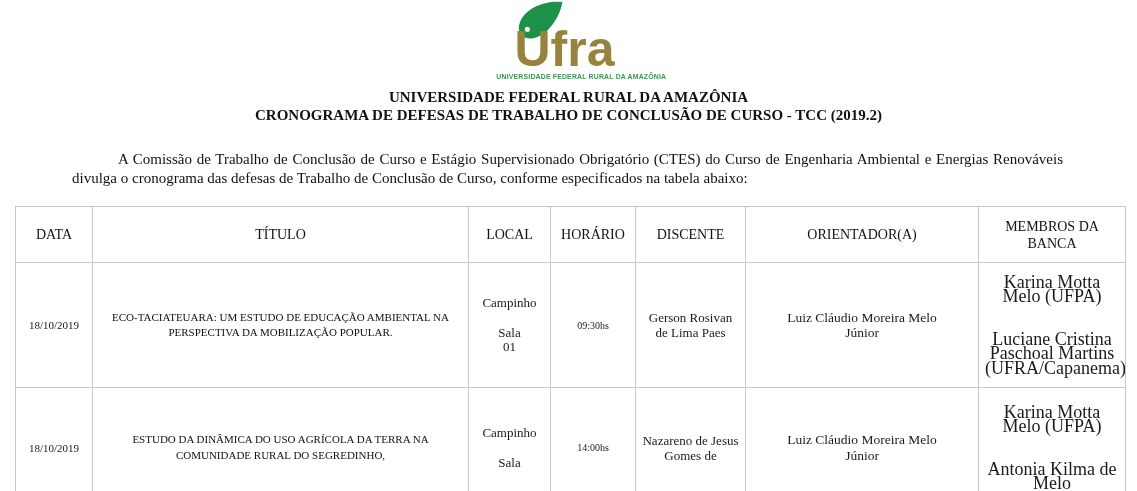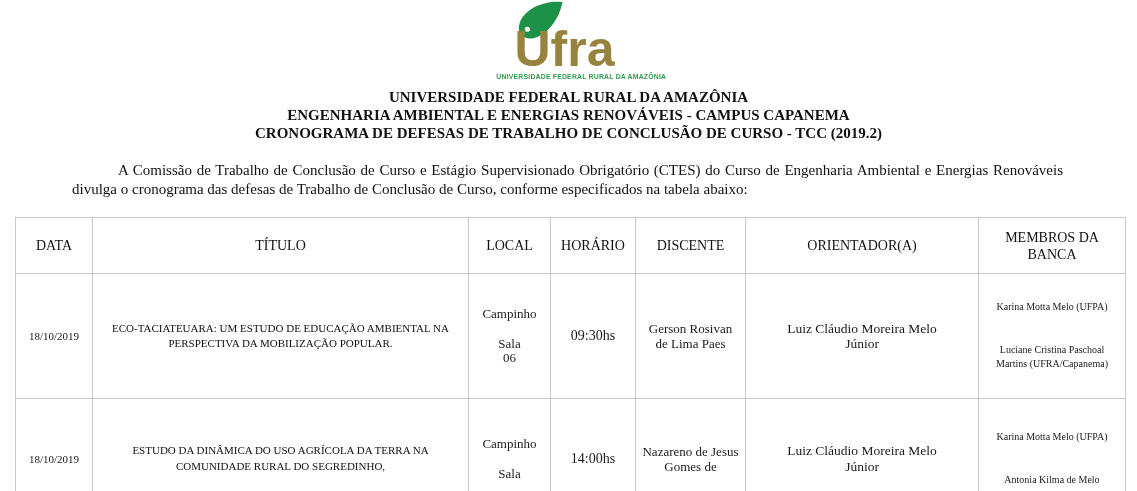--- a/index.html
+++ b/index.html
@@ -50,21 +50,21 @@
   .title-block { margin-top: 4px; text-align: center; }
   .title-line {
     font-weight: bold;
     font-size: 15px;
     line-height: 18px;
     color: #111;
   }
 
   
   .intro {
-    margin: 19px 74px 0 72px;
+    margin: 26px 74px 0 72px;
     font-size: 15px;
     line-height: 19px;
     text-align: justify;
     text-indent: 46px;
     color: #111;
   }
 
   
   table.schedule {
     margin: 18px 0 0 15px;
@@ -91,44 +91,43 @@
   td.c-data  { font-size: 11px; padding: 2px 5px; }
   td.c-titulo {
     text-align: justify;
     font-size: 11px;
     line-height: 15.5px;
     padding: 4px 10px;
     color: #111;
   }
   td.c-local { font-size: 13px; line-height: 14px; padding: 2px 4px; }
   td.c-local .gap-line { margin-top: 16px; }
-  td.c-horario { font-size: 14px; padding: 2px 4px; margin-left: 40px; }
+  td.c-horario { font-size: 10px; padding: 2px 4px; margin-left: 40px; }
   td.c-discente { font-size: 13px; line-height: 15px; padding: 2px 6px; }
   td.c-orientador { font-size: 13.5px; line-height: 15.5px; padding: 2px 6px; }
   td.c-orientador .inner { max-width: 172px; margin: 16px auto; }
-  td.c-banca { font-size: 10px; line-height: 14.5px; padding: 2px 6px; }
+  td.c-banca { font-size: 18px; line-height: 14.5px; padding: 2px 6px; }
   td.c-banca .banca-entry + .banca-entry { margin-top: 28px; }
 </style>
 </head>
 <body>
 
 <div class="page">
 
   <div class="logo-wrap">
     <svg class="leaf" viewBox="0 0 50 40" aria-hidden="true">
       <path d="M47,1 C30,-1 8,7 3,23 C0,32 6,39 15,38.5 C28,37.5 43,22 47,1 Z" fill="#1E9148"></path>
       <circle cx="11" cy="29" r="2.6" fill="#ffffff"></circle>
     </svg>
     <div class="brand">Ufra</div>
     <div class="ribbon">UNIVERSIDADE FEDERAL RURAL DA AMAZÔNIA</div>
   </div>
 
   <div class="title-block">
     <div class="title-line">UNIVERSIDADE FEDERAL RURAL DA AMAZÔNIA</div>
-    <div class="title-line">ENGENHARIA AMBIENTAL E ENERGIAS RENOVÁVEIS - CAMPUS CAPANEMA</div>
     <div class="title-line">CRONOGRAMA DE DEFESAS DE TRABALHO DE CONCLUSÃO DE CURSO - TCC (2019.2)</div>
   </div>
 
   <p class="intro">A Comissão de Trabalho de Conclusão de Curso e Estágio Supervisionado Obrigatório (CTES) do Curso de Engenharia Ambiental e Energias Renováveis divulga o cronograma das defesas de Trabalho de Conclusão de Curso, conforme especificados na tabela abaixo:</p>
 
   <table class="schedule">
     <colgroup>
       <col style="width:77px">
       <col style="width:376px">
       <col style="width:82px">
@@ -148,21 +147,21 @@
         <th>MEMBROS DA BANCA</th>
       </tr>
     </thead>
     <tbody>
       <tr class="row-1">
         <td class="c-data">18/10/2019</td>
         <td class="c-titulo">ECO-TACIATEUARA: UM ESTUDO DE EDUCAÇÃO AMBIENTAL NA PERSPECTIVA DA MOBILIZAÇÃO POPULAR.</td>
         <td class="c-local">
           <div>Campinho</div>
           <div class="gap-line">Sala</div>
-          <div>06</div>
+          <div>01</div>
         </td>
         <td class="c-horario">09:30hs</td>
         <td class="c-discente">Gerson Rosivan de Lima Paes</td>
         <td class="c-orientador">
           <div class="inner">Luiz Cláudio Moreira Melo Júnior</div>
         </td>
         <td class="c-banca">
           <div class="banca-entry">Karina Motta Melo (UFPA)</div>
           <div class="banca-entry">Luciane Cristina Paschoal Martins (UFRA/Capanema)</div>
         </td>

